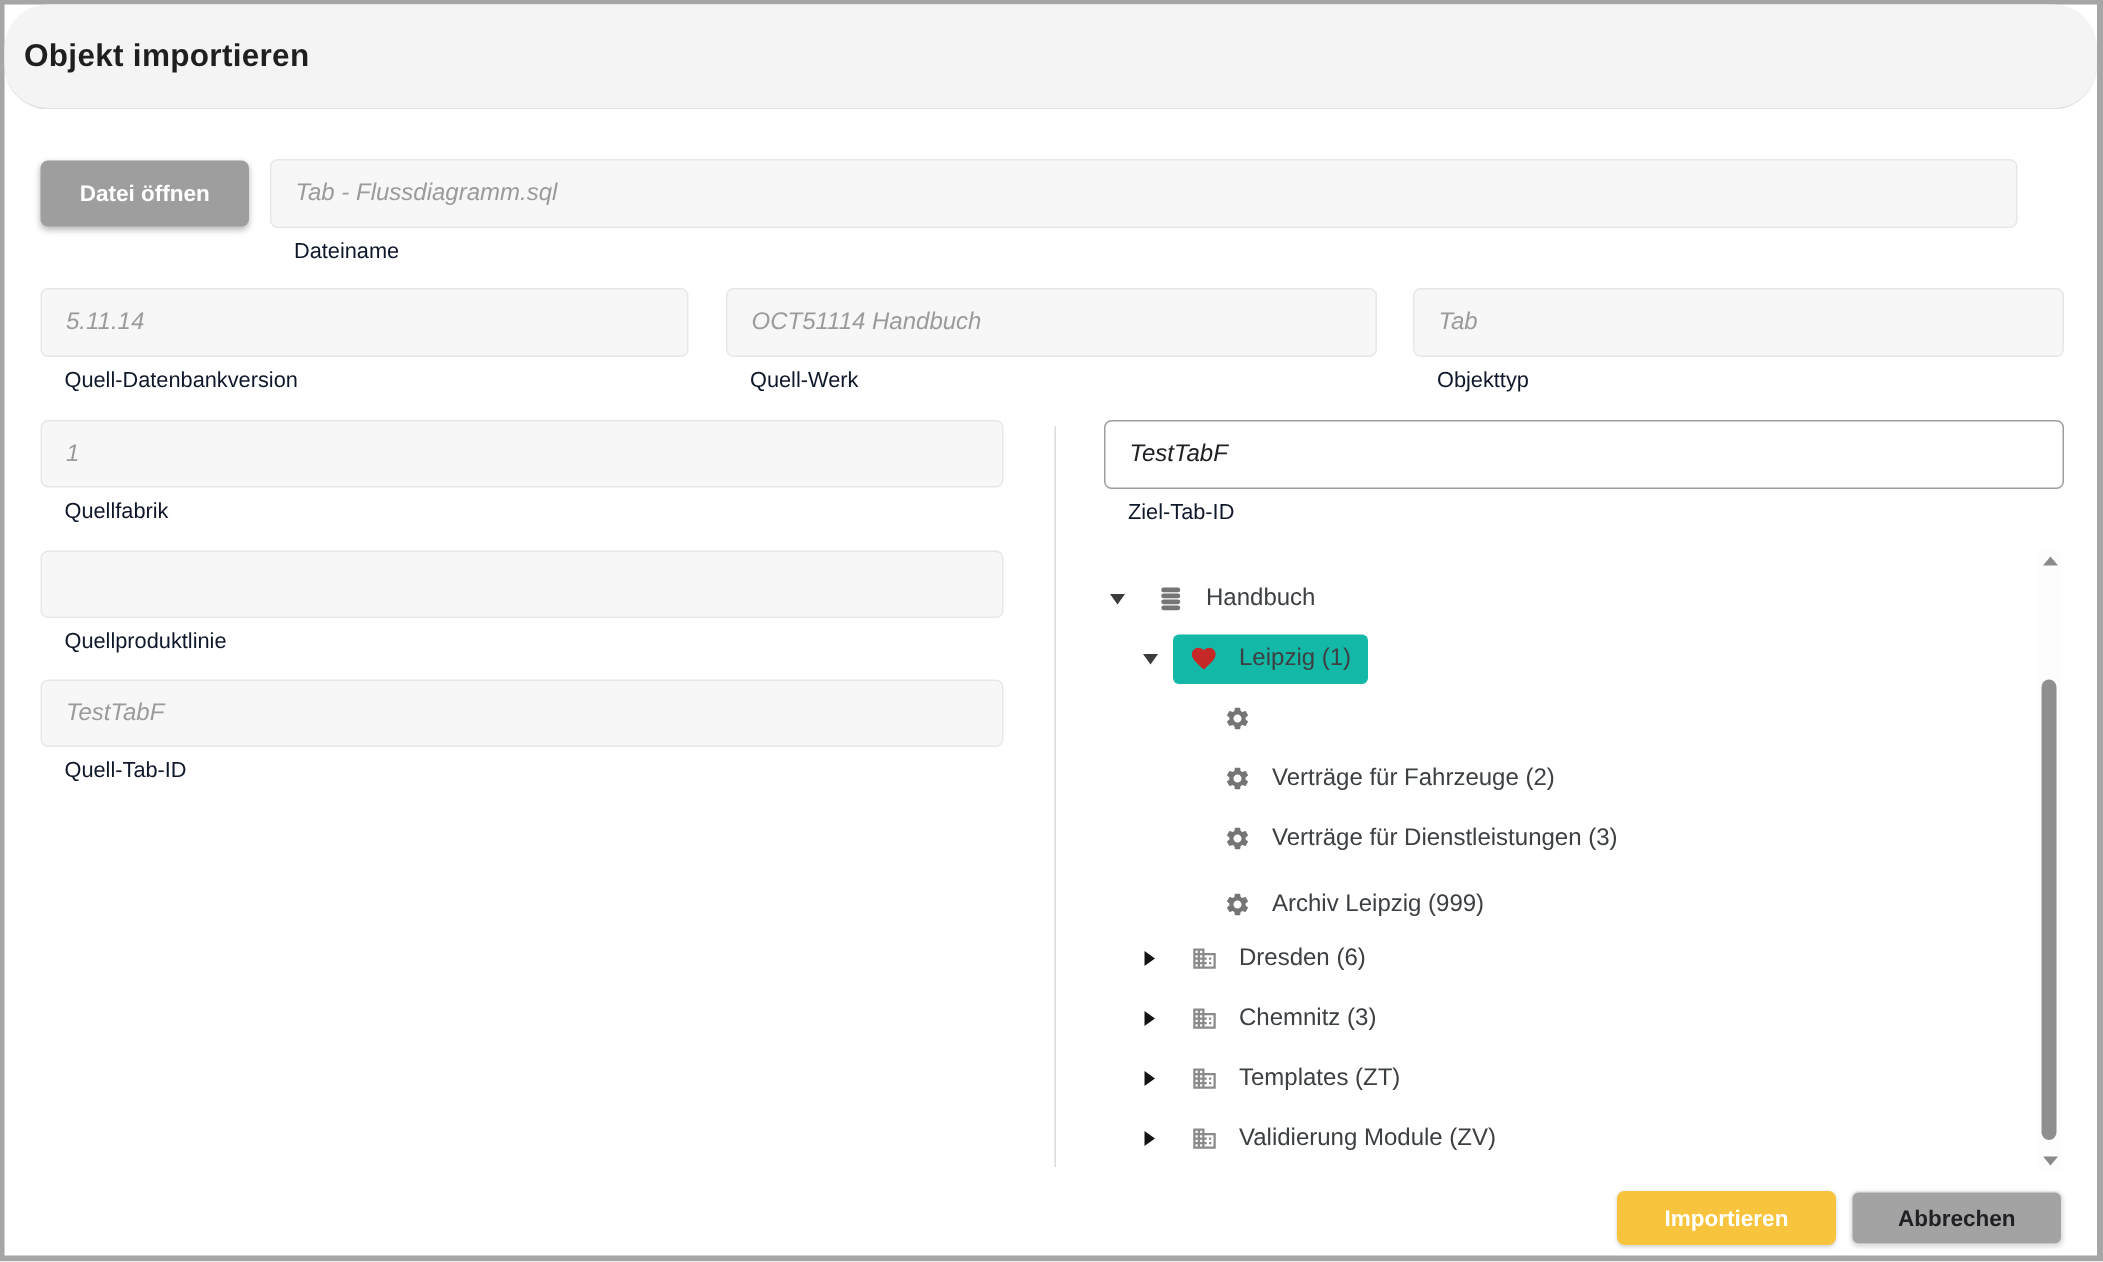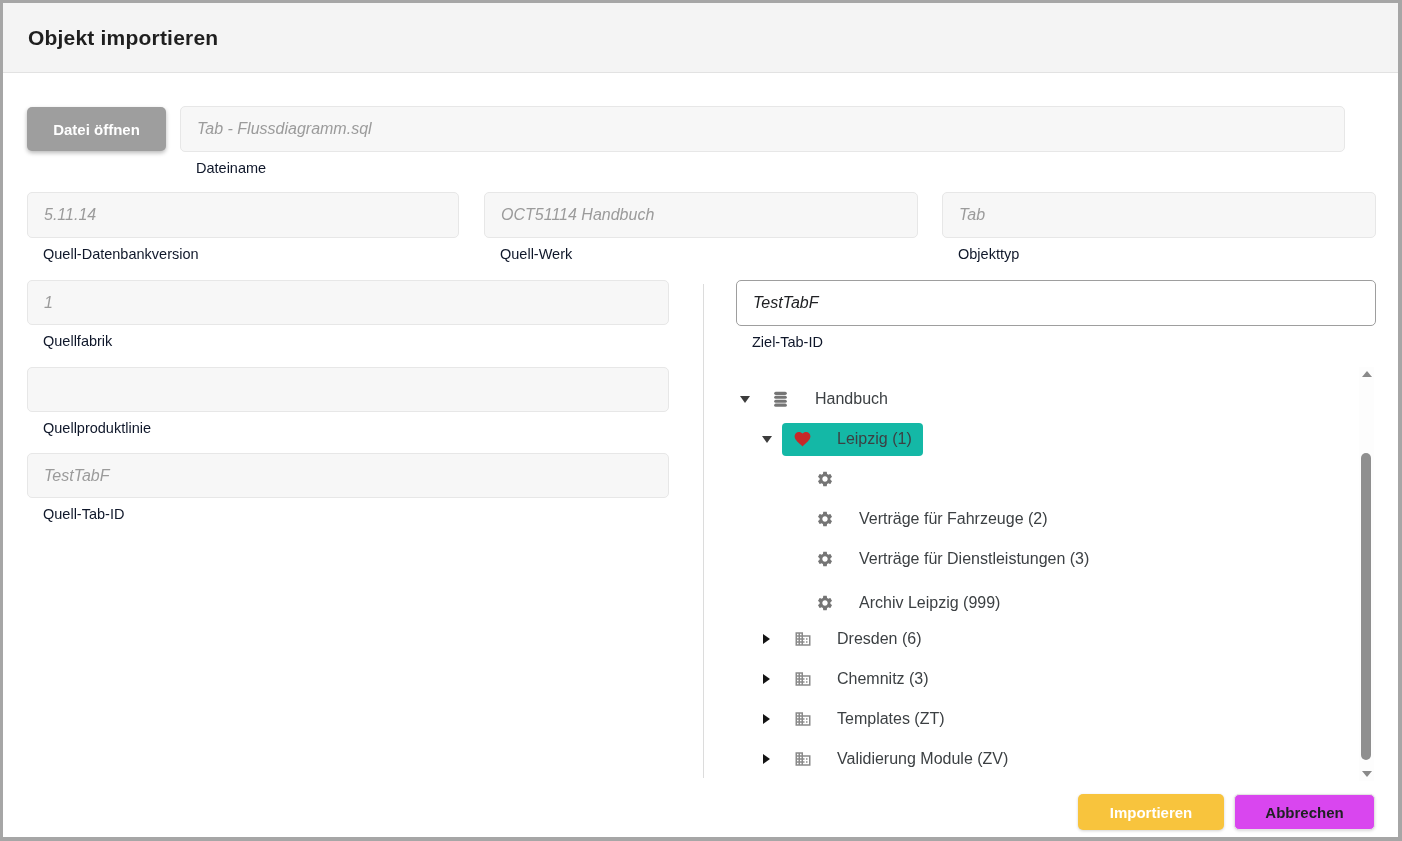--- a/index.html
+++ b/index.html
@@ -12,39 +12,39 @@
     position: relative;
     width: 1402px; height: 841px;
     background: #ffffff;
     border: 3px solid #a6a6a6;
     border-right-width: 4px; border-bottom-width: 4px;
   }
   
   .header {
     position: absolute; left: 0; top: 0; right: 0; height: 70px;
     background: #f4f4f4; border-bottom: 1px solid #e2e2e2;
-    display: flex; align-items: center; padding-left: 25px;
+    display: flex; align-items: center; padding-left: 13px; border-radius: 29px;
   }
   .header h1 { font-size: 21px; font-weight: bold; color: #1f1f1f; letter-spacing: .2px; }
 
   
   .btn { border: none; border-radius: 5px; font-family: inherit; font-weight: bold; cursor: pointer; }
   #open-file-btn {
     position: absolute; left: 24px; top: 104px; width: 139px; height: 44px;
     background: #9e9e9e; color: #ffffff; font-size: 15px;
     box-shadow: 0 2px 4px rgba(0,0,0,.28);
   }
   #import-btn {
     position: absolute; left: 1075px; top: 791px; width: 146px; height: 36px;
     background: #f8c43d; color: #ffffff; font-size: 15px;
     box-shadow: 0 1px 3px rgba(0,0,0,.18);
   }
   #cancel-btn {
     position: absolute; left: 1231px; top: 791px; width: 141px; height: 36px;
-    background: #d946ef; color: #202124; font-size: 15px;
+    background: #a3a3a3; color: #202124; font-size: 15px;
     border: 1px solid #e4e4e4; box-shadow: 0 1px 3px rgba(0,0,0,.15);
   }
 
   
   .field input {
     width: 100%; height: 100%;
     background: #f7f7f7; border: 1px solid #e7e7e7; border-radius: 5px;
     font-family: inherit; font-size: 16px; color: #9b9b9b;
     padding: 0 16px; outline: none; font-style: italic;
   }
@@ -83,21 +83,21 @@
     width: 0; height: 0; margin-left: 4px;
     border-left: 5.5px solid transparent; border-right: 5.5px solid transparent;
     border-top: 7px solid #3c3c3c;
   }
   .tri-right {
     width: 0; height: 0; margin-left: 5px;
     border-top: 5.5px solid transparent; border-bottom: 5.5px solid transparent;
     border-left: 7px solid #141414;
   }
   .tree-content {
-    display: inline-flex; align-items: center; gap: 25px;
+    display: inline-flex; align-items: center; gap: 14px;
     padding: 7px 11px; border-radius: 4px;
   }
   .tree-content.selected { background: #14b8a6; }
   .tree-icon { display: inline-flex; width: 19px; height: 19px; align-items: center; justify-content: center; }
   .tree-label { font-size: 16px; color: #3c4043; white-space: nowrap; }
 
   
   #scrollbar {
     position: absolute; left: 1356px; top: 364px; width: 15px; height: 414px;
     background: #fdfdfd;

